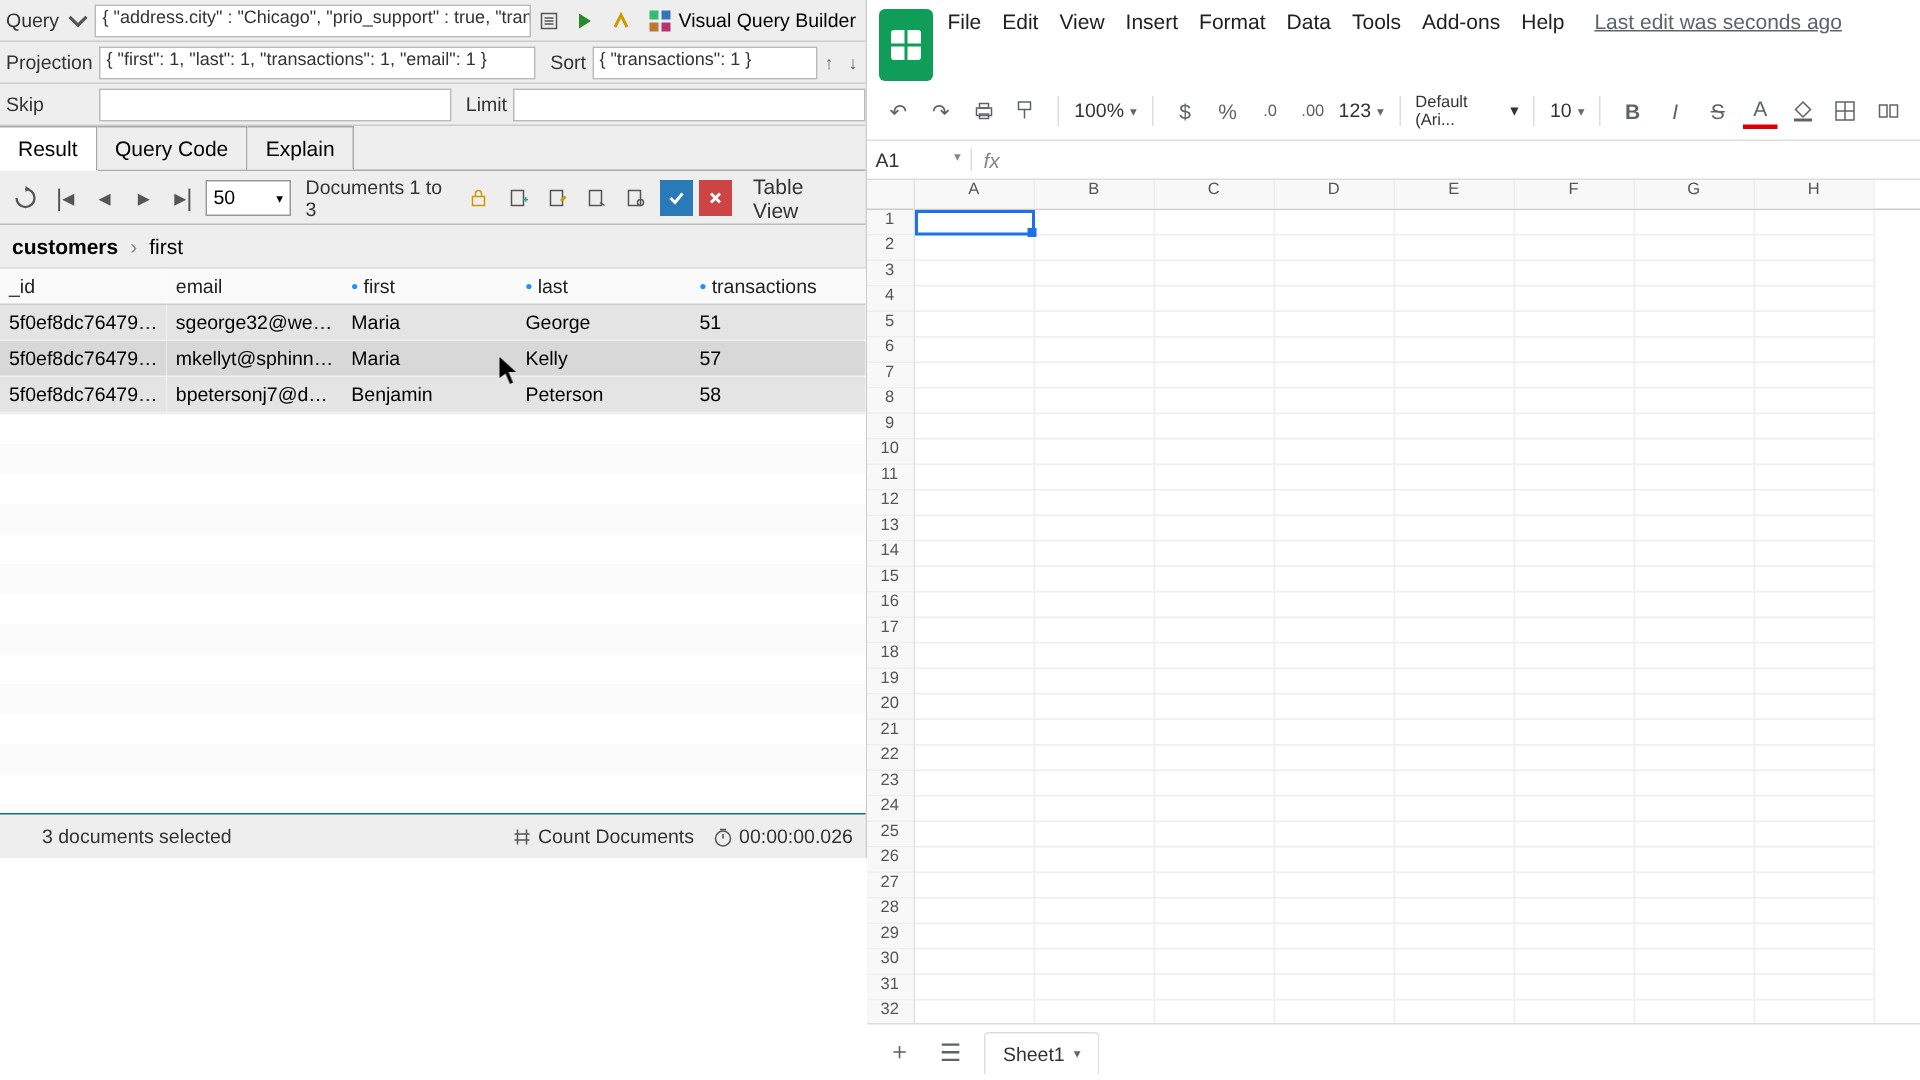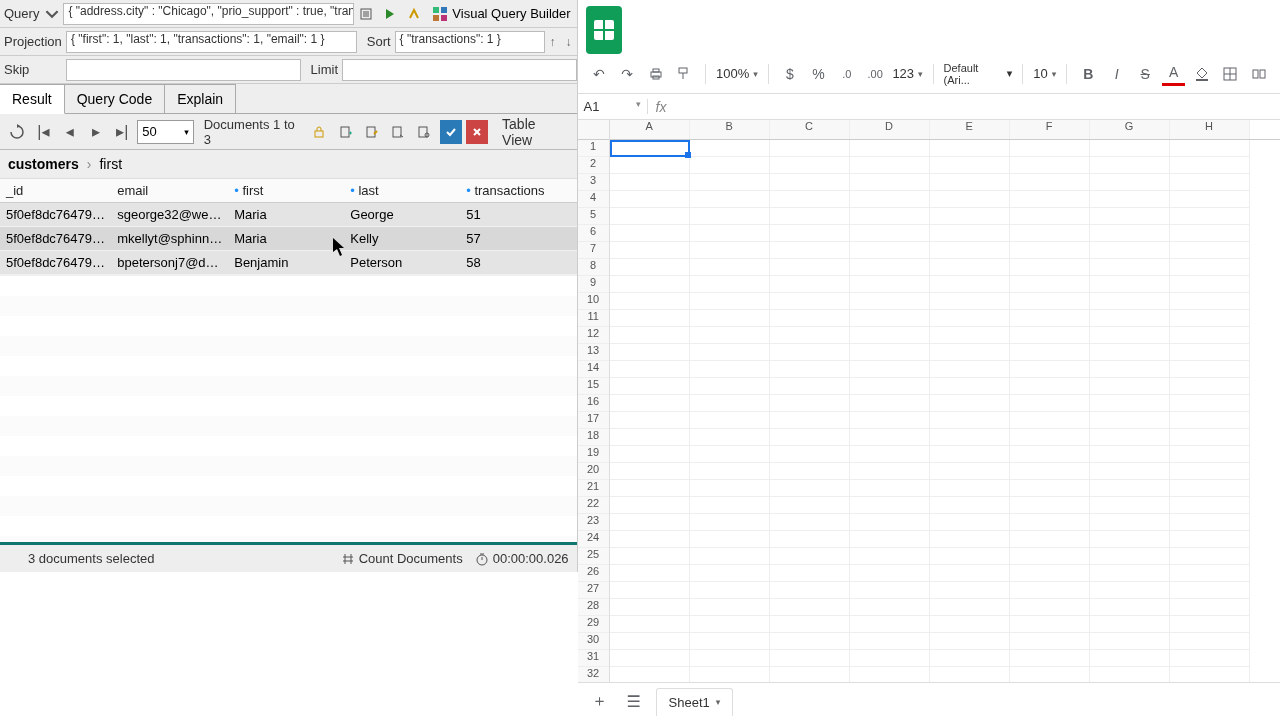--- a/index.html
+++ b/index.html
@@ -39,21 +39,21 @@
 .gridtable tr.datarow:nth-child(odd) { background:#e4e4e4; }
 .col-id { width: 120px; }
 .col-email { width: 125px; }
 .col-first { width: 125px; }
 .col-last { width: 125px; }
 .col-trans { width: 120px; }
 .bluedot::before { content:"• "; color:#1e90ff; }
 
 .emptyrows { height: 420px; background: repeating-linear-gradient(#fff, #fff 20px, #fbfbfb 20px, #fbfbfb 40px); border-top:1px solid #eee; }
 
-.statusbar { height: 30px; border-top:3px solid #0f766e; background:#eee; display:flex; align-items:center; font-size:13px; color:#333; padding:0 8px; gap:12px; }
+.statusbar { height: 30px; border-top:1px solid #0f766e; background:#eee; display:flex; align-items:center; font-size:13px; color:#333; padding:0 8px; gap:12px; }
 .statusbar .left-status { flex:1; padding-left: 20px;}
 .statusbar .count { display:flex; align-items:center; gap:4px; }
 .statusbar .timer { display:flex; align-items:center; gap:4px; }
 
 
 .right { flex:1; height:720px; display:flex; flex-direction:column; background:#fff; }
 .gsheader { display:flex; align-items:flex-start; padding: 6px 8px 0 8px; gap: 10px; }
 .gslogo { width: 36px; height: 48px; background:#0f9d58; border-radius:4px; display:flex; align-items:center; justify-content:center; }
 .gslogo-inner { width:20px; height:20px; background:#fff; border-radius:2px; position:relative; }
 .gslogo-inner::before, .gslogo-inner::after { content:""; position:absolute; background:#0f9d58; }
@@ -282,20 +282,32 @@
     </span>
   </div>
 </div>
 
 <div class="right">
   <div class="gsheader">
     <div class="gslogo">
         <div class="gslogo-inner"></div>
       </div>
     <div class="gstop">
+      <div class="gsmenu" id="gsmenu">
+          <span>File</span>
+          <span>Edit</span>
+          <span>View</span>
+          <span>Insert</span>
+          <span>Format</span>
+          <span>Data</span>
+          <span>Tools</span>
+          <span>Add-ons</span>
+          <span>Help</span>
+          <span class="lastedit">Last edit was seconds ago</span>
+        </div>
     </div>
   </div>
 
   <div class="gstoolbar">
     <div class="gt">↶</div>
     <div class="gt">↷</div>
     <div class="gt">
         <svg width="16" height="16" viewBox="0 0 16 16">
           <rect x="3" y="6" width="10" height="5" stroke="#5f6368" fill="none"></rect>
           <rect x="5" y="3" width="6" height="3" stroke="#5f6368" fill="none"></rect>

